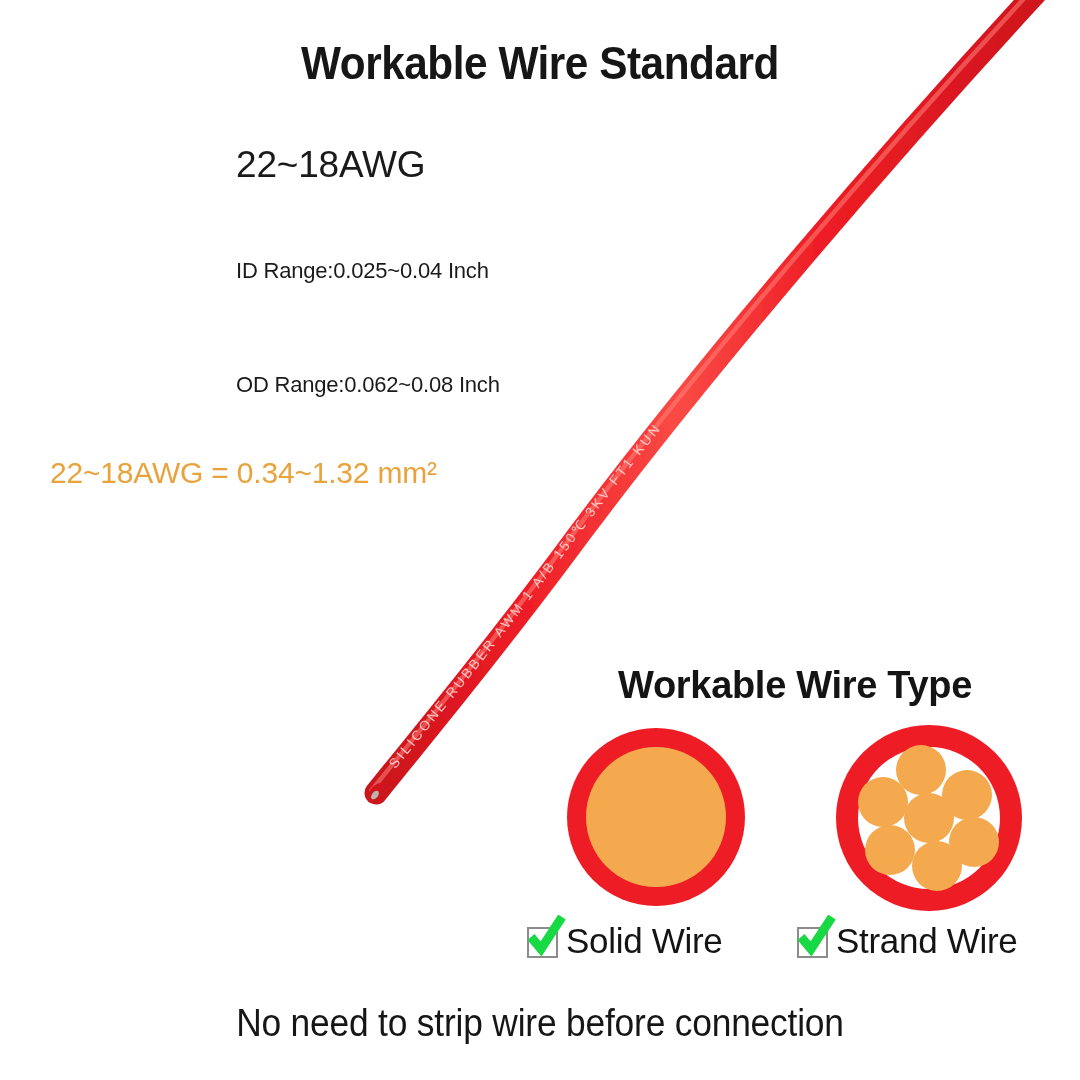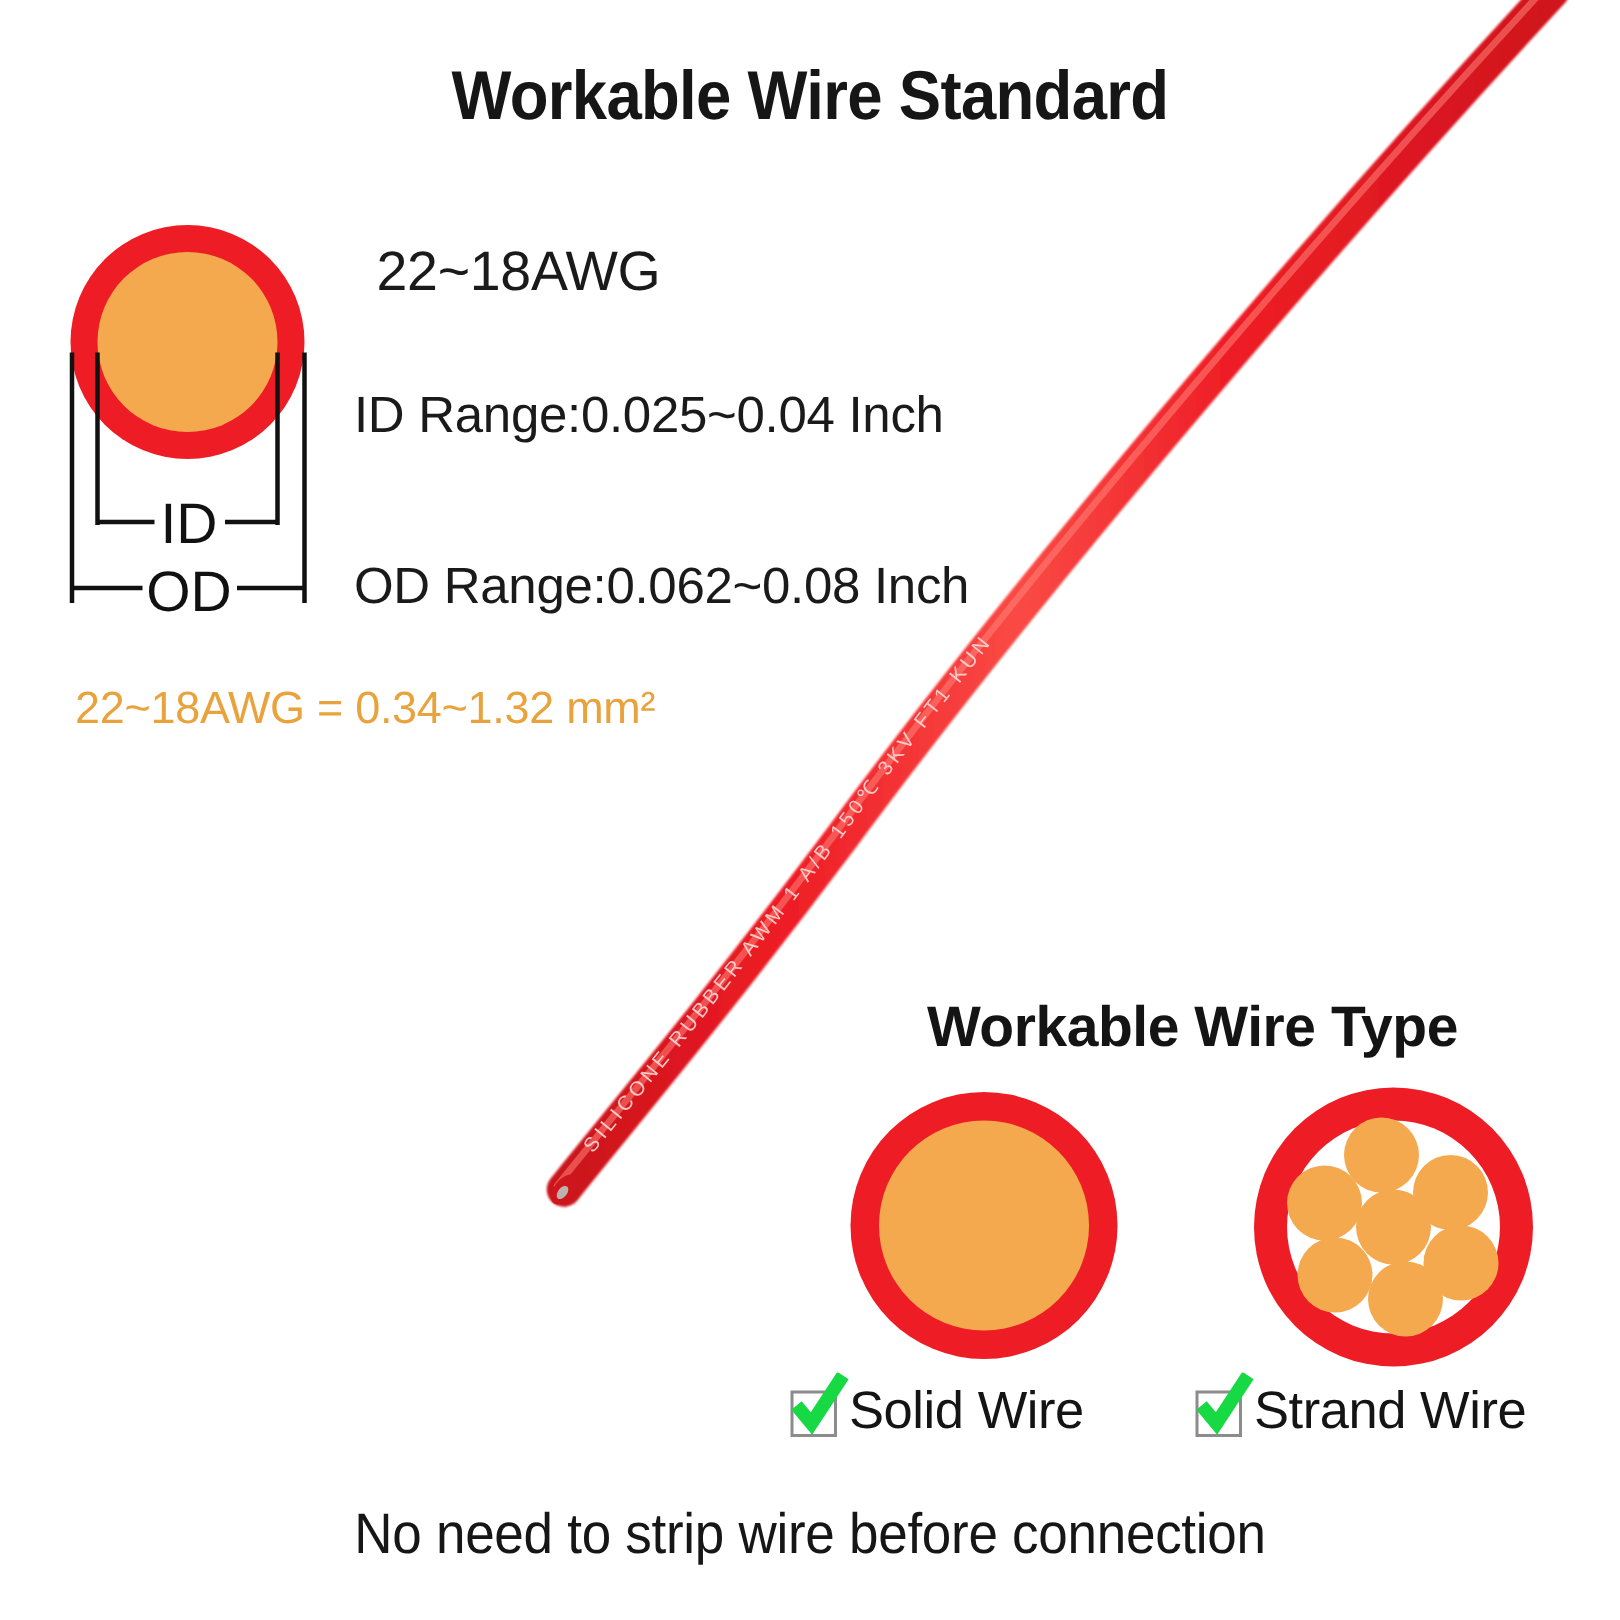--- a/index.html
+++ b/index.html
@@ -28,26 +28,26 @@
     white-space:nowrap;
   }
 
   
   #xsec-wrap { left:40px; top:140px; width:200px; height:280px; }
   #xsec-svg { display:block; }
 
   
   .spec {
     left:236px;
-    font-size:34px;
+    font-size:22px;
     color:#1a1a1a;
     white-space:nowrap;
     letter-spacing:-0.2px;
   }
-  #spec-awg  { top:160px; font-size:37px;margin-left:15px; }
+  #spec-awg  { top:144px; font-size:37px; }
   #spec-id   { top:258px; }
   #spec-od   { top:372px; }
 
   
   #note { left:50px; top:452px; width:520px; }
   .note-line {
     font-size:30px;
     color:#E8A33D;
     line-height:42px;
     white-space:nowrap;
@@ -103,43 +103,20 @@
     letter-spacing:-0.2px;
   }
 </style>
 </head>
 <body>
 
 <div id="stage">
 
   <div class="abs" id="title">Workable Wire Standard</div>
 
-  <div class="abs" id="xsec-wrap">
-    <svg id="xsec-svg" width="200" height="280" viewBox="0 0 200 280">
-
-      <circle cx="85" cy="88" r="78" fill="#EE1C25"></circle>
-
-      <circle cx="85" cy="88" r="60" fill="#F5A94E"></circle>
-
-      <line x1="8" y1="95" x2="8" y2="262" stroke="#111" stroke-width="3"></line>
-      <line x1="163" y1="95" x2="163" y2="262" stroke="#111" stroke-width="3"></line>
-
-      <line x1="25" y1="95" x2="25" y2="210" stroke="#111" stroke-width="3"></line>
-      <line x1="145" y1="95" x2="145" y2="210" stroke="#111" stroke-width="3"></line>
-
-      <line x1="25" y1="208" x2="63" y2="208" stroke="#111" stroke-width="3"></line>
-      <line x1="110" y1="208" x2="145" y2="208" stroke="#111" stroke-width="3"></line>
-
-      <line x1="8" y1="252" x2="55" y2="252" stroke="#111" stroke-width="3"></line>
-      <line x1="118" y1="252" x2="163" y2="252" stroke="#111" stroke-width="3"></line>
-
-      <text x="86" y="222" text-anchor="middle" font-family="Liberation Sans, sans-serif" font-size="38" fill="#111">ID</text>
-      <text x="86" y="267" text-anchor="middle" font-family="Liberation Sans, sans-serif" font-size="38" fill="#111">OD</text>
-    </svg>
-  </div>
 
   <div class="abs spec" id="spec-awg">22~18AWG</div>
   <div class="abs spec" id="spec-id">ID Range:0.025~0.04 Inch</div>
   <div class="abs spec" id="spec-od">OD Range:0.062~0.08 Inch</div>
 
   <div class="abs" id="note">
     <div class="note-line">22~18AWG = 0.34~1.32 mm²</div>
   </div>
 
   <div class="abs" id="wire-layer">

